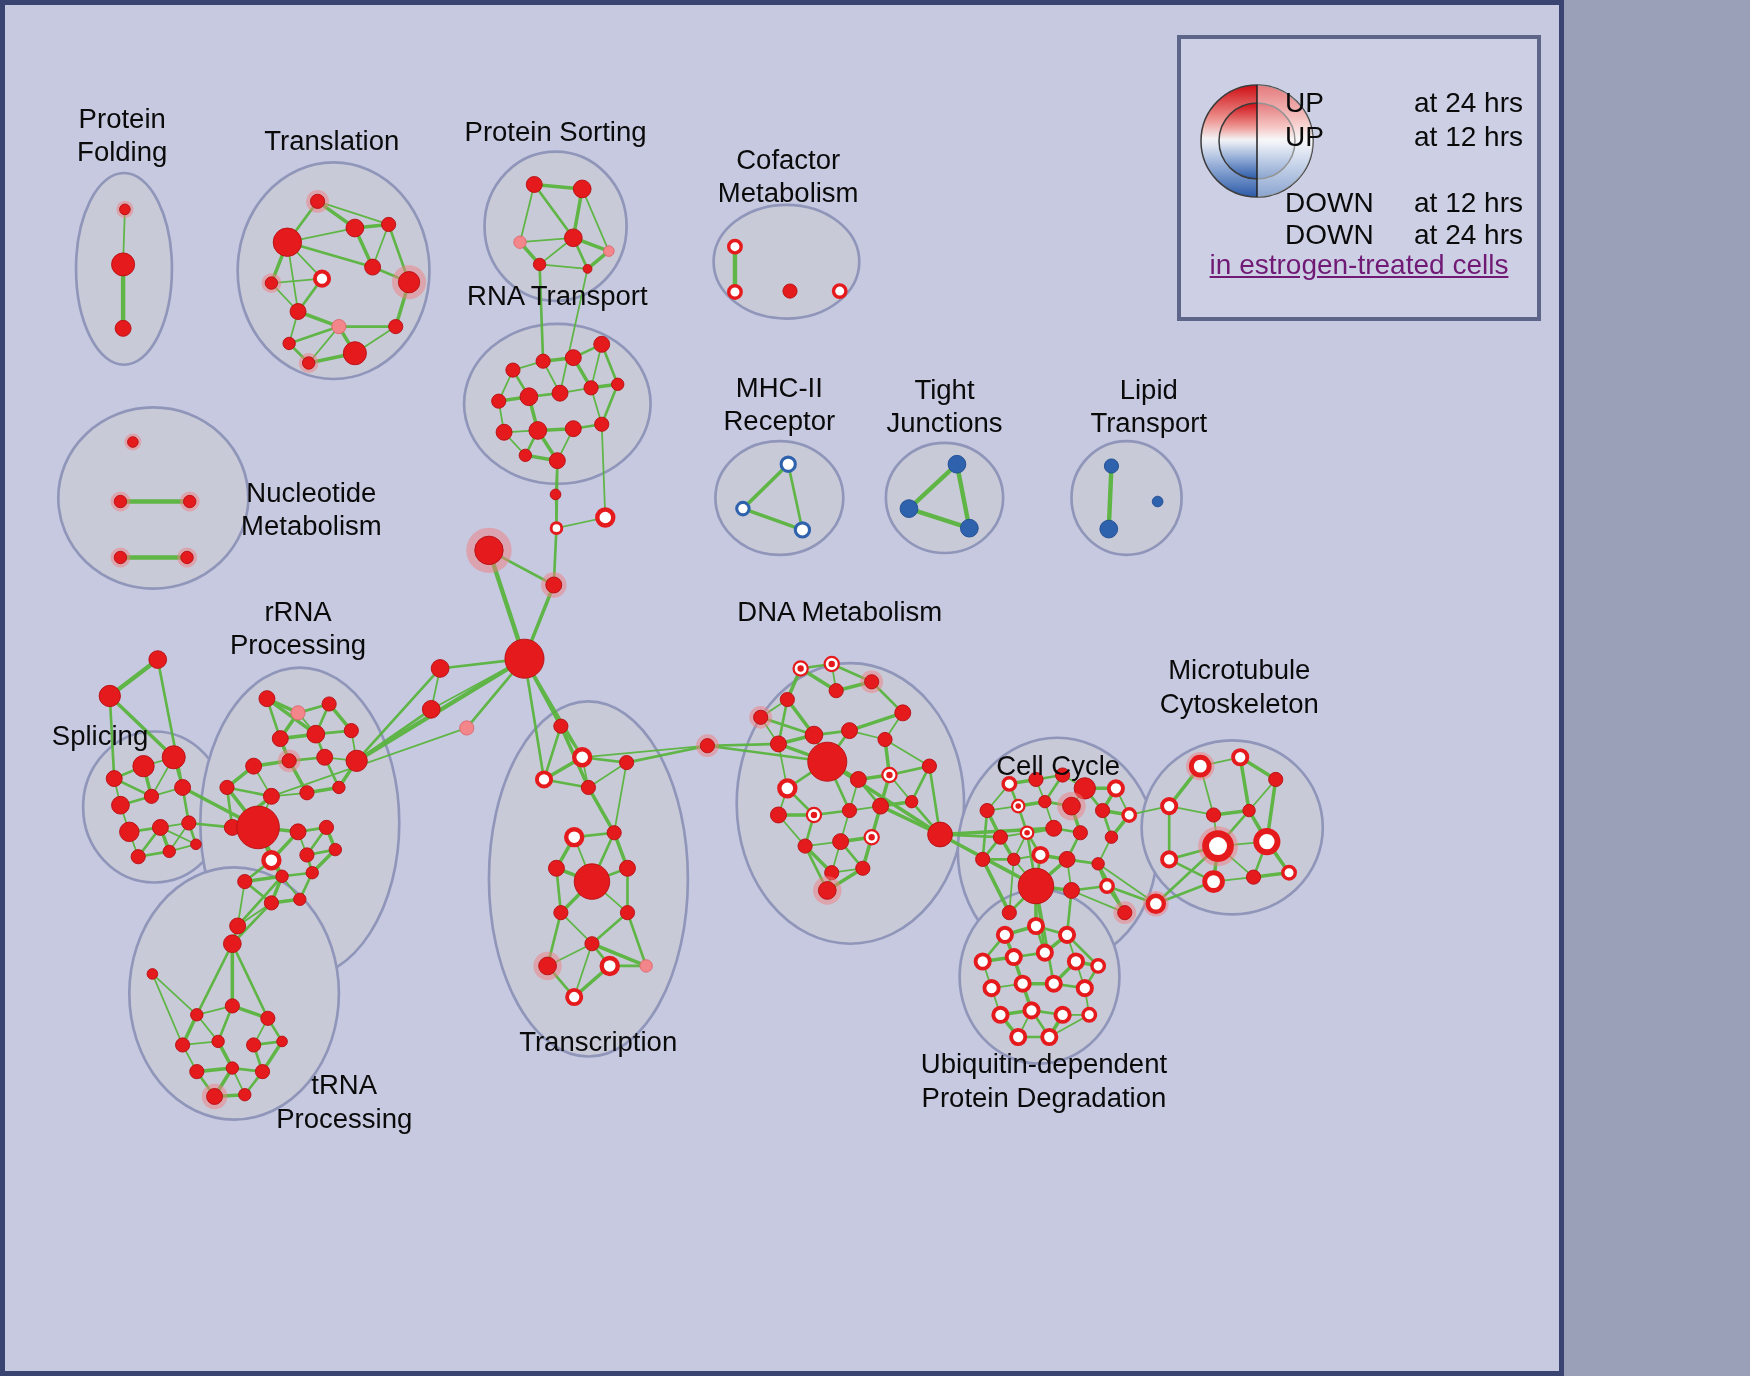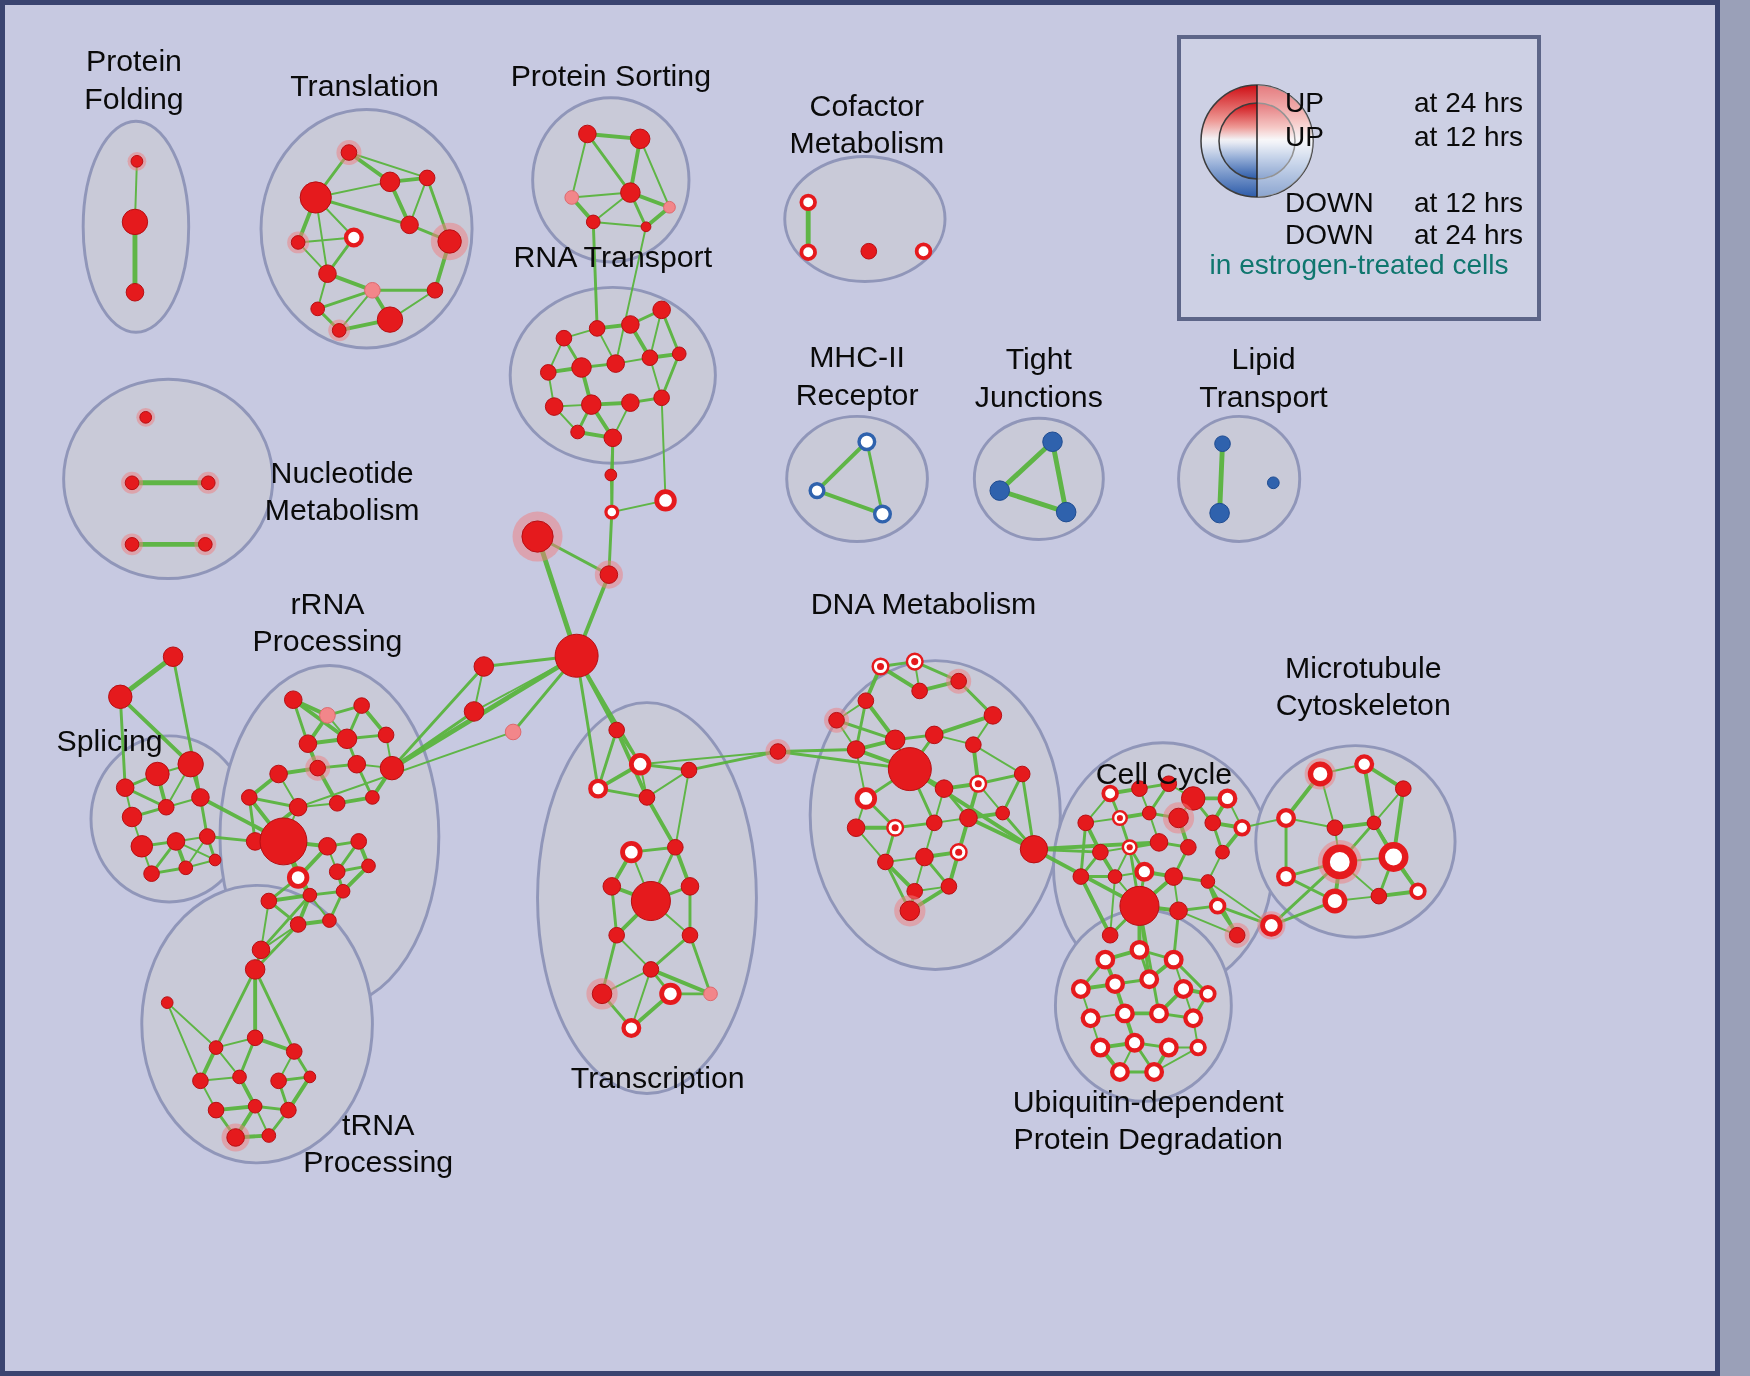--- a/index.html
+++ b/index.html
@@ -1,27 +1,27 @@
 <!DOCTYPE html>
 <html><head>
 <meta charset="utf-8">
 <style>
   html,body{margin:0;padding:0;background:#9aa0b8;font-family:"Liberation Sans",sans-serif;}
-  .figure{position:relative;width:1720px;height:1376px;background:#c7c9e1;
+  .figure{position:relative;width:1564px;height:1376px;background:#c7c9e1;
           border:5px solid #3a4470;box-sizing:border-box;overflow:hidden;}
   .figure svg.net{position:absolute;left:0;top:0;width:100%;height:100%;}
   svg text{font-family:"Liberation Sans",sans-serif;fill:#0a0a0a;}
   .legend{position:absolute;left:1172px;top:30px;width:364px;height:286px;
           background:#cdd0e4;border:4px solid #5d6588;box-sizing:border-box;}
   .legend-dial{position:absolute;left:0;top:0;pointer-events:none;}
   .legend-row{position:absolute;left:104px;right:14px;height:32px;display:flex;
               justify-content:space-between;font-size:28px;color:#0a0a0a;margin-top:16px;}
   .legend-row .t{white-space:nowrap;}
   .legend-footer{position:absolute;left:0;right:0;top:208px;text-align:center;
-                 font-size:28px;line-height:36px;color:#0f766e;}
+                 font-size:28px;line-height:36px;color:#701a75;text-decoration:underline;}
 </style>
 </head>
 <body>
 
 <div class="figure">
 
   <svg class="net" viewBox="0 0 1750 1376">
       <ellipse cx="134" cy="216" rx="54" ry="108" fill="#c9cad8" stroke="#9096b9" stroke-width="3"></ellipse>
       <ellipse cx="370" cy="218" rx="108" ry="122" fill="#c9cad8" stroke="#9096b9" stroke-width="3"></ellipse>
       <ellipse cx="620" cy="168" rx="80" ry="84" fill="#c9cad8" stroke="#9096b9" stroke-width="3"></ellipse>

